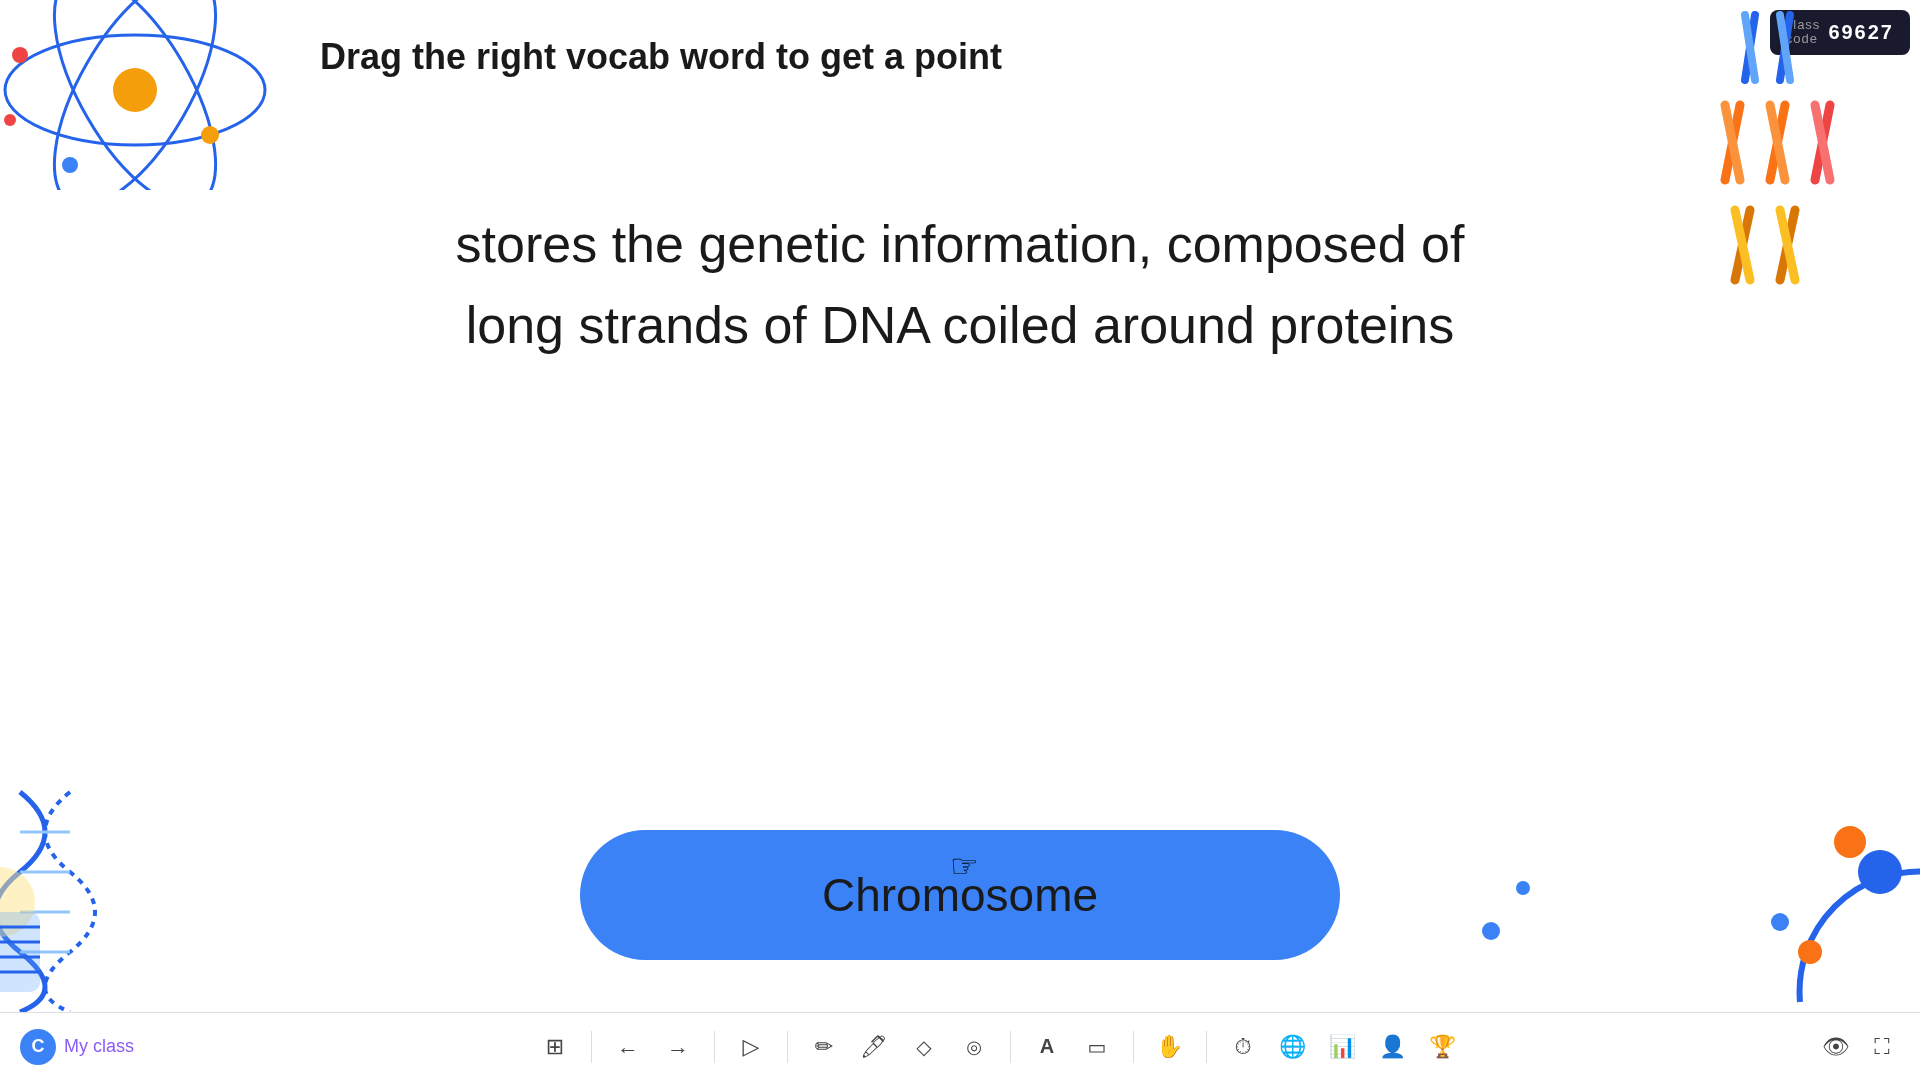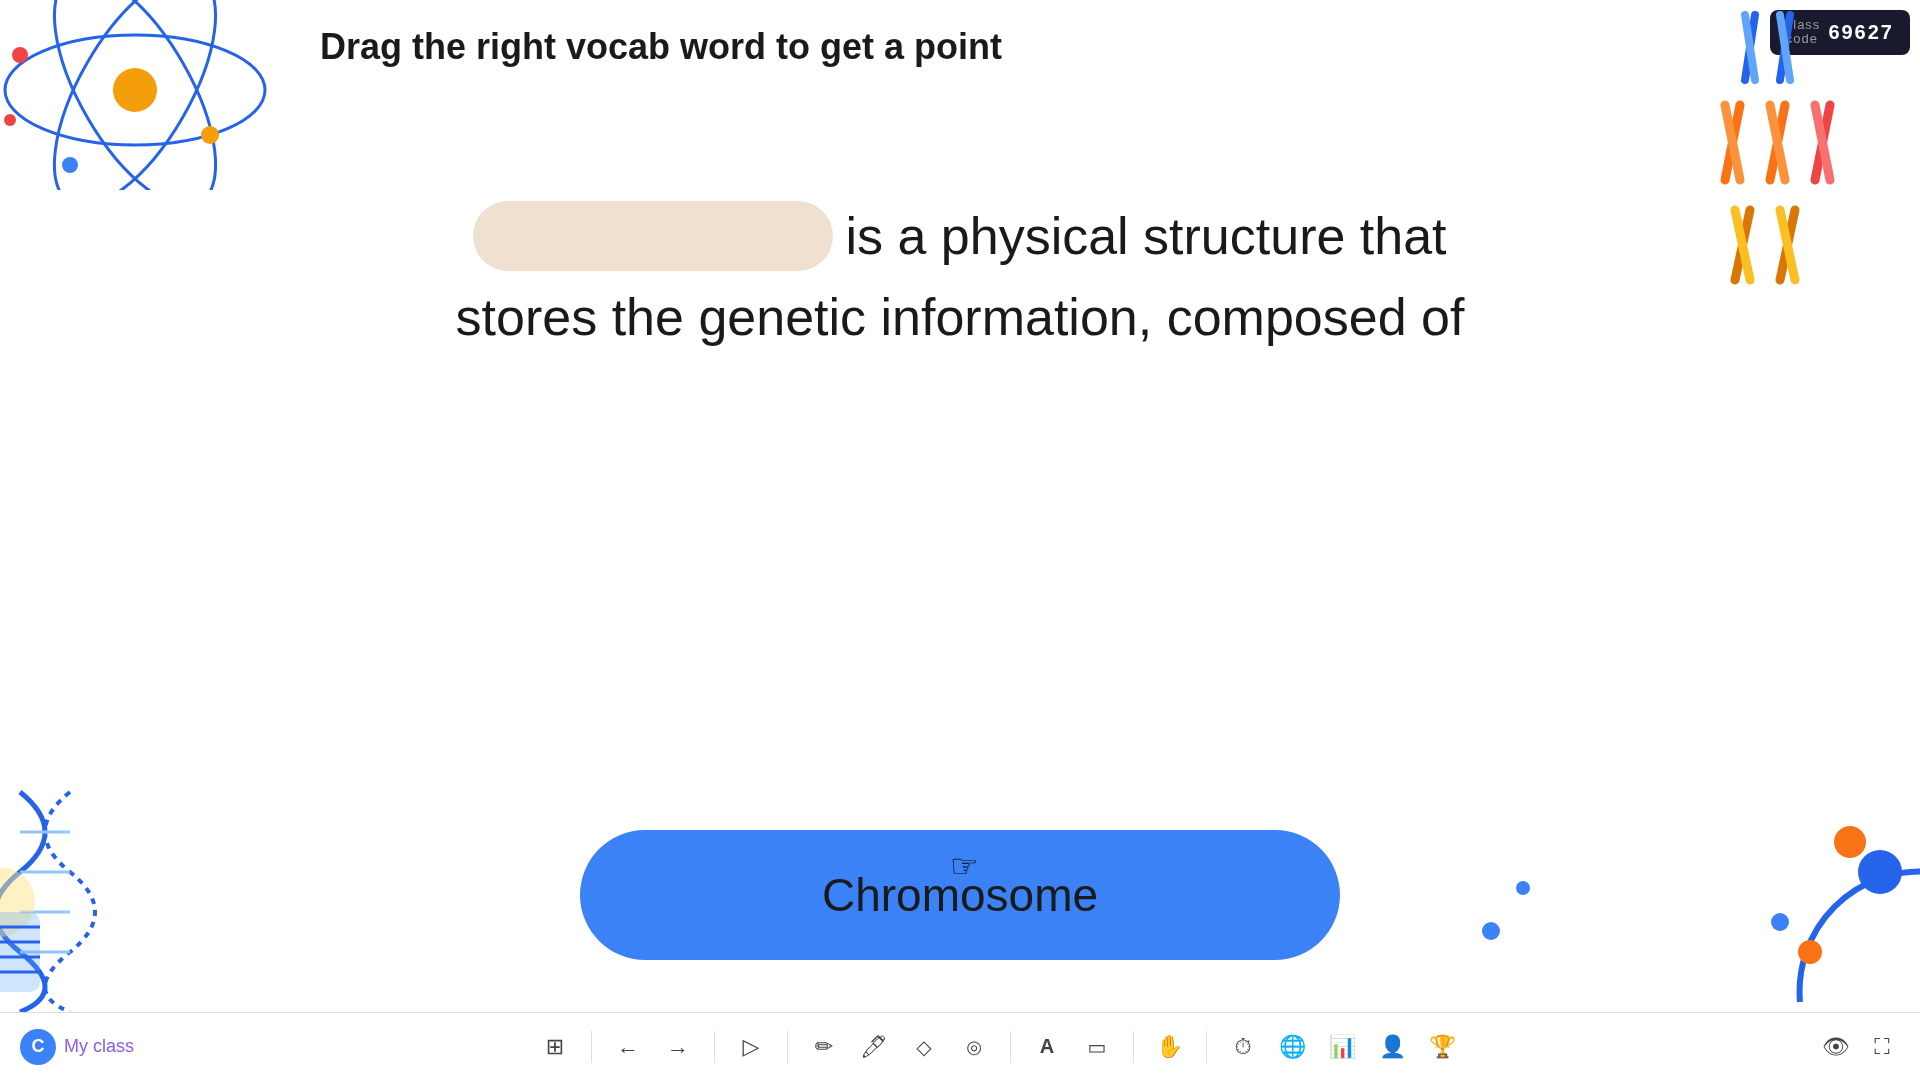--- a/index.html
+++ b/index.html
@@ -8,21 +8,21 @@
       height: 1080px;
       background: #fff;
       font-family: 'Segoe UI', Arial, sans-serif;
       overflow: hidden;
       position: relative;
     }
 
     
     #instruction {
       position: absolute;
-      top: 26px;
+      top: 36px;
       left: 320px;
       font-size: 36px;
       font-weight: 700;
       color: #1a1a1a;
     }
 
     
     #class-code-badge {
       position: absolute;
       top: 10px;
@@ -324,31 +324,22 @@
   <circle cx="130" cy="50" r="16" fill="#f97316"></circle>
 
   <circle cx="90" cy="160" r="12" fill="#f97316"></circle>
   <circle cx="60" cy="130" r="9" fill="#3b82f6"></circle>
 </svg>
 
 <div class="dot-blue-1"></div>
 <div class="dot-blue-2"></div>
 
 <div id="definition-area">
-  <div style="display:flex;align-items:center;justify-content:center;flex-wrap:nowrap;">
-    <div id="blank-oval" style="
-      width:360px;height:70px;
-      background:#f0e0d0;
-      border-radius:50px;
-      display:inline-block;
-      flex-shrink:0;
-    "></div>
-    <span style="font-size:52px;"> is a physical structure that</span>
-  </div>
   <div style="font-size:52px;margin-top:8px;">stores the genetic information, composed of</div>
+  <div style="font-size:52px;margin-top:8px;">long strands of DNA coiled around proteins</div>
 </div>
 
 <div id="word-bank">
   <span class="vocab-word">Chromosome</span>
 </div>
 
 <div id="cursor">☞</div>
 
 <div id="toolbar">
   <div id="toolbar-left">

